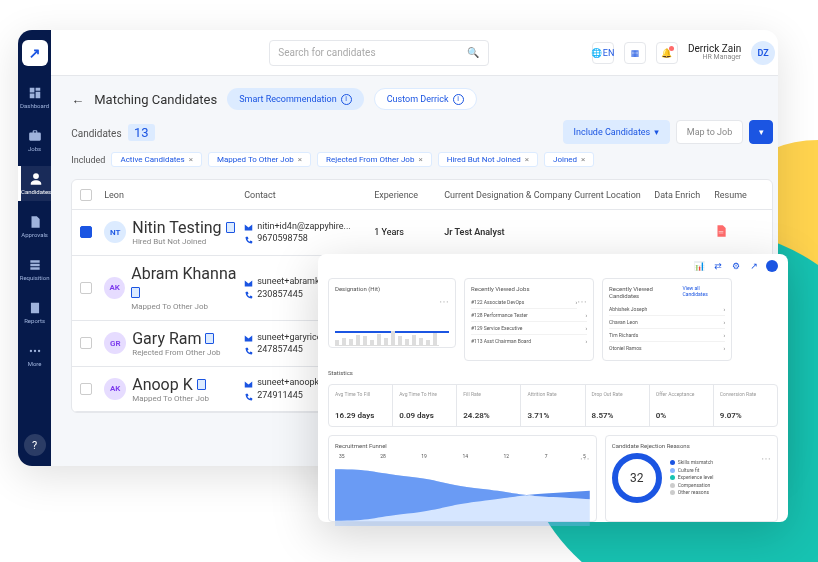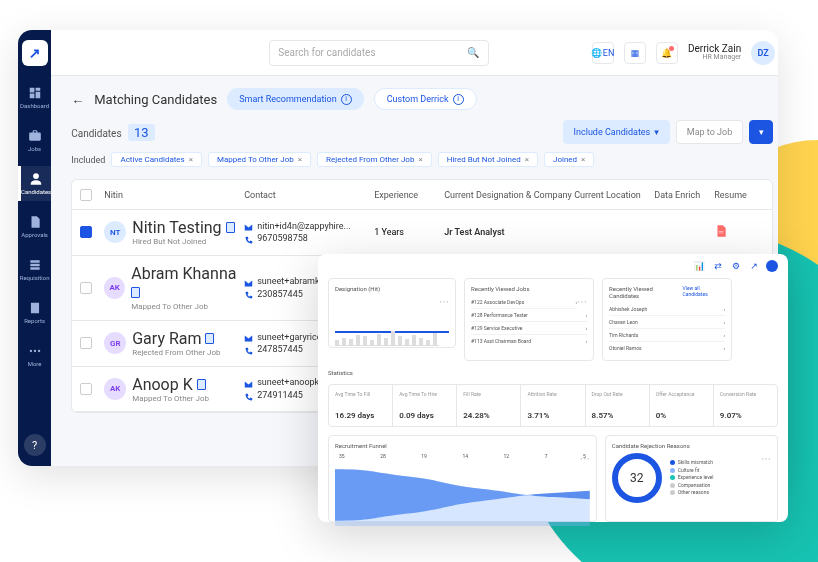--- a/index.html
+++ b/index.html
@@ -243,21 +243,21 @@
             <span>Joined</span>
             <span class="x">×</span>
           </span>
       </div>
 
       <div class="table">
         <div class="thead">
           <div>
               <div class="cb"></div>
             </div>
-          <div>Nitin</div>
+          <div>Leon</div>
           <div>Contact</div>
           <div>Experience</div>
           <div>Current Designation &amp; Company</div>
           <div>Current Location</div>
           <div>Data Enrich</div>
           <div>Resume</div>
         </div>
         <div id="tbody">
             <div class="trow">
     <div>

